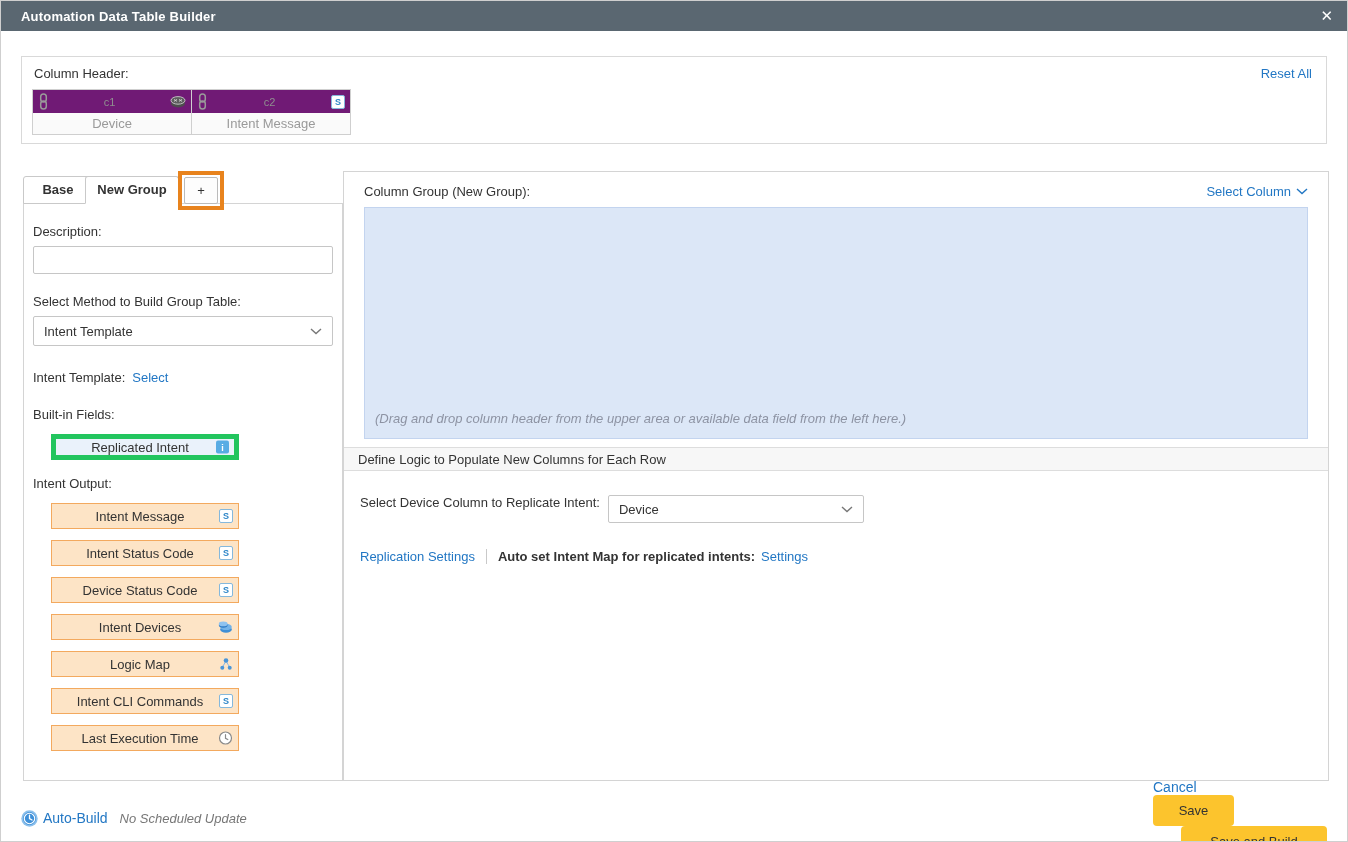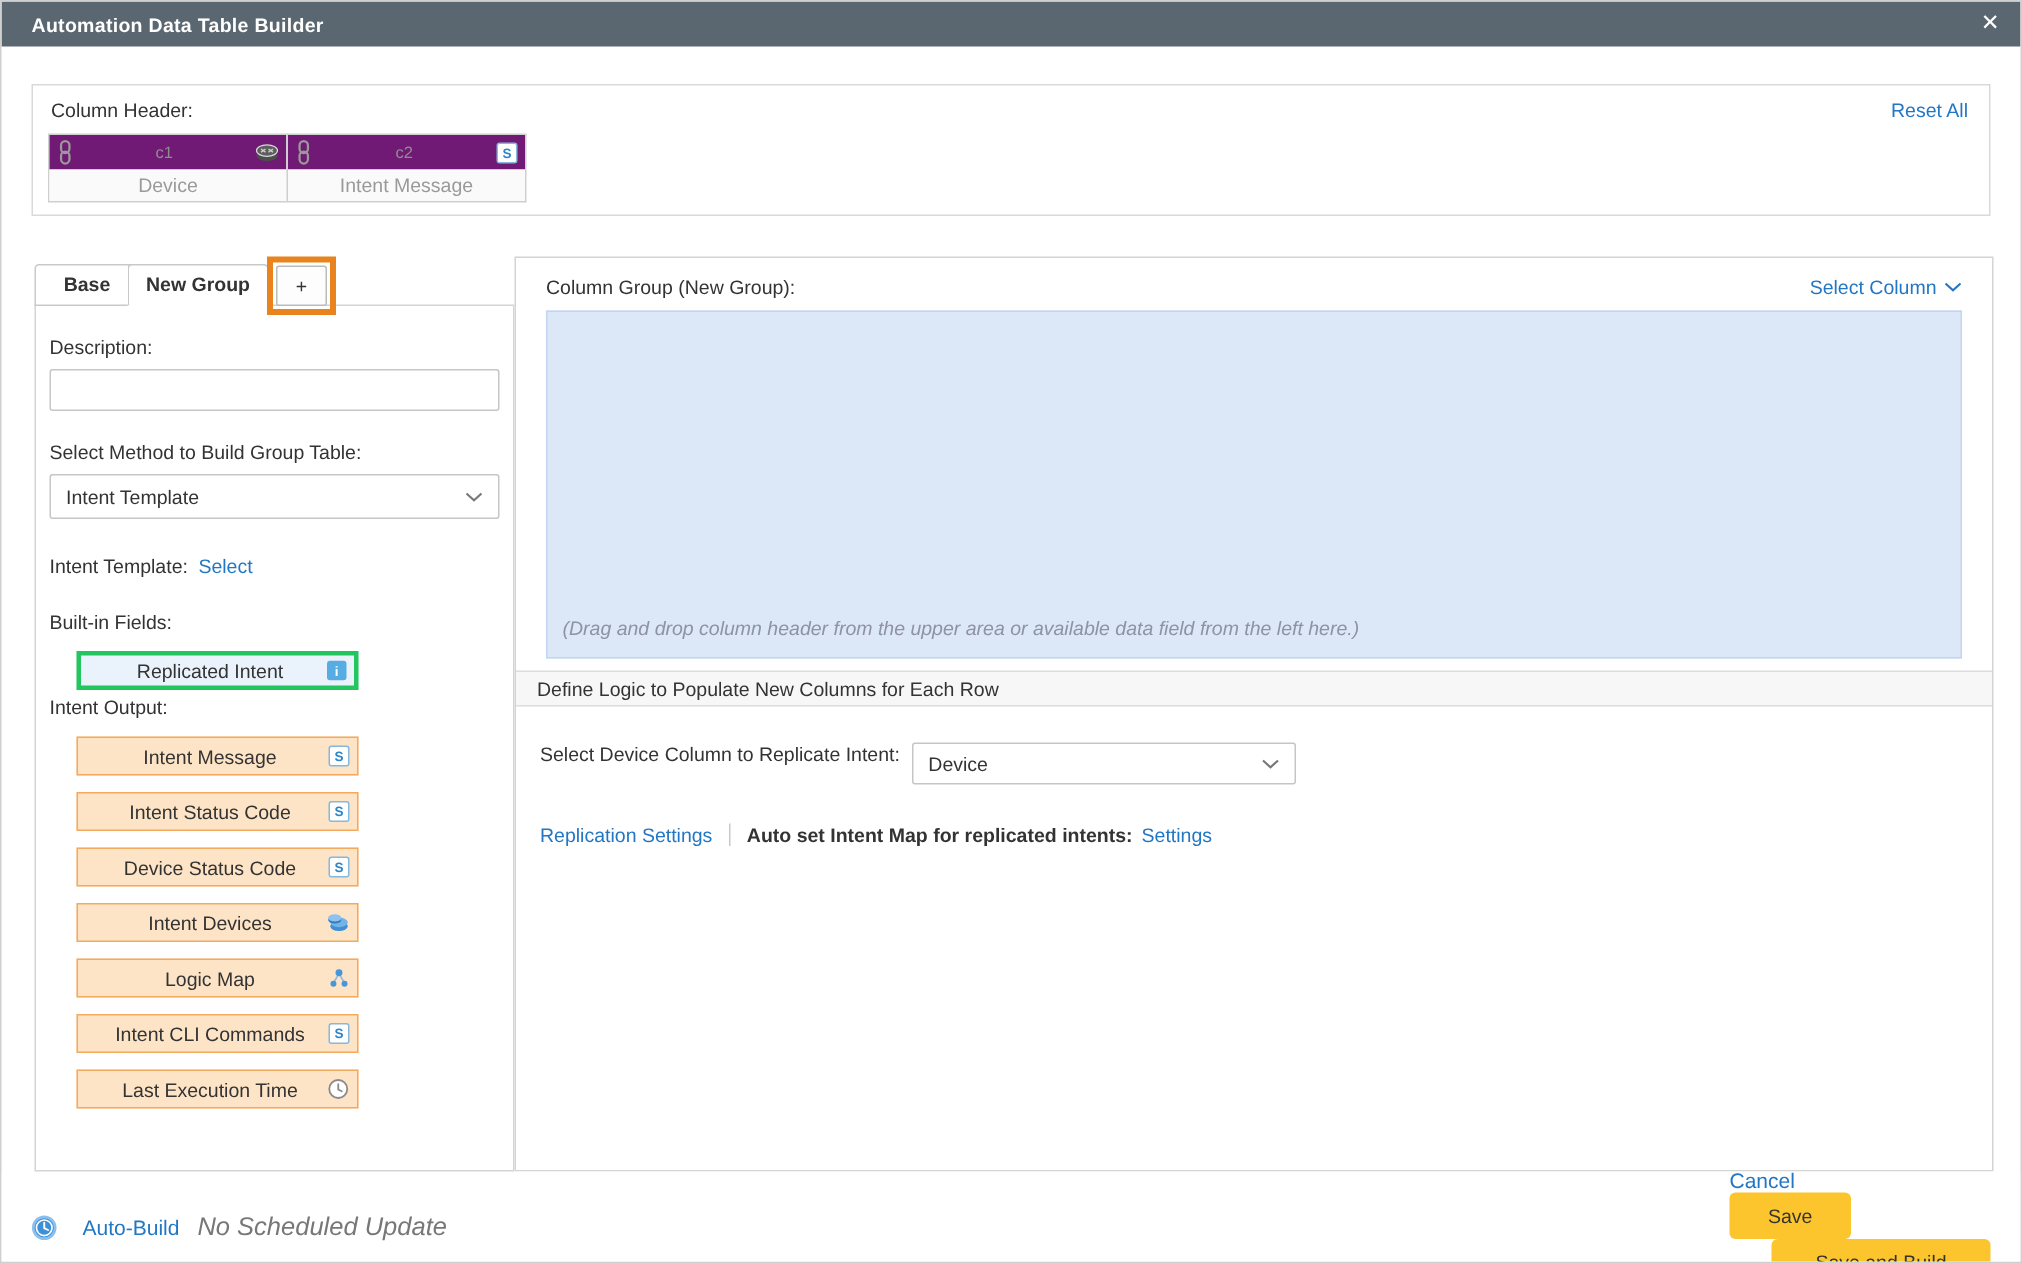--- a/index.html
+++ b/index.html
@@ -37,21 +37,21 @@
   .select-box { width:300px; height:30px; border:1px solid #c6c6c6; border-radius:2px; display:flex; align-items:center; padding:0 10px; margin-bottom:24px; cursor:pointer; background:#fff; }
   .select-box .sel-val { flex:1; color:#333; }
   .inline-row { display:flex; align-items:center; margin-bottom:22px; }
   .link { color:#2277c4; cursor:pointer; text-decoration:none; }
   .inline-row .link { margin-left:7px; }
   .sec-label { display:block; margin-bottom:12px; color:#333; }
 
   .chip { position:relative; width:188px; height:26px; margin:0 0 11px 18px; display:flex; align-items:center; justify-content:center; cursor:grab; }
   .chip .chip-label { text-align:center; padding-right:10px; color:#333; }
   .chip .type-slot { position:absolute; right:5px; top:50%; transform:translateY(-50%); display:flex; align-items:center; }
-  .chip-blue { background:#eaf2fb; border:3px solid #22c55e; margin-bottom:4px; }
+  .chip-blue { background:#eaf2fb; border:5px solid #22c55e; margin-bottom:16px; }
   .chip-orange { background:#fde4c6; border:1px solid #f3a95e; }
 
   .s-icon { display:inline-flex; align-items:center; justify-content:center; width:14px; height:14px; background:#fff; border:1px solid #85b8dc; border-radius:2px; color:#2e86c8; font-size:9px; font-weight:bold; }
   .i-icon { display:inline-flex; align-items:center; justify-content:center; width:13px; height:13px; background:#58ace4; border-radius:2px; color:#fff; font-size:9px; font-weight:bold; }
 
   
   .right-panel { position:absolute; left:342px; top:170px; width:986px; height:610px; border:1px solid #d4d4d4; background:#fff; }
   .rp-header { display:flex; justify-content:space-between; align-items:center; padding:12px 20px 8px;gap:12px; }
   .select-column { display:flex; align-items:center; gap:5px; color:#2277c4; cursor:pointer; }
   .drop-zone { position:relative; margin:0 20px; height:232px; background:#dce7f7; border:1px solid #c3d4ef; }
@@ -61,22 +61,22 @@
   .logic-row1 { display:flex; }
   .logic-row1 .select-box { width:256px; height:28px; margin:0 0 0 8px; }
   .logic-row2 { display:flex; align-items:center; margin-top:26px; }
   .v-divider { width:1px; height:15px; background:#c9c9c9; margin:0 11px; }
   .auto-set-label { color:#333;font-weight:bold; }
   .logic-row2 .settings-link { margin-left:6px; }
 
   
   .footer { position:absolute; left:0; top:780px; width:100%; height:62px; background:#fff; display:flex; align-items:center; justify-content:space-between; padding:12px 20px 0; }
   .foot-left { display:flex; align-items:center; }
-  .auto-build { margin-left:17px; font-size:14px; }
-  .sched { margin-left:12px; font-style:italic; color:#777; font-size:17px; }
+  .auto-build { margin-left:5px; font-size:14px; }
+  .sched { margin-left:12px; font-style:italic; color:#777; font-size:13px; }
   .foot-right { display:flex; align-items:flex-start;flex-direction:column; }
   .cancel { margin-right:32px; font-size:14px; }
   .btn-yellow { height:31px; background:#fcc42d; border:none; border-radius:4px; color:#333; font-family:inherit; font-size:13px; cursor:pointer; padding:0 16px; }
   .btn-save { width:81px; }
   .btn-save-build { width:146px; margin-left:28px; }
 
   svg { display:block; }
 </style>
 </head>
 <body>

